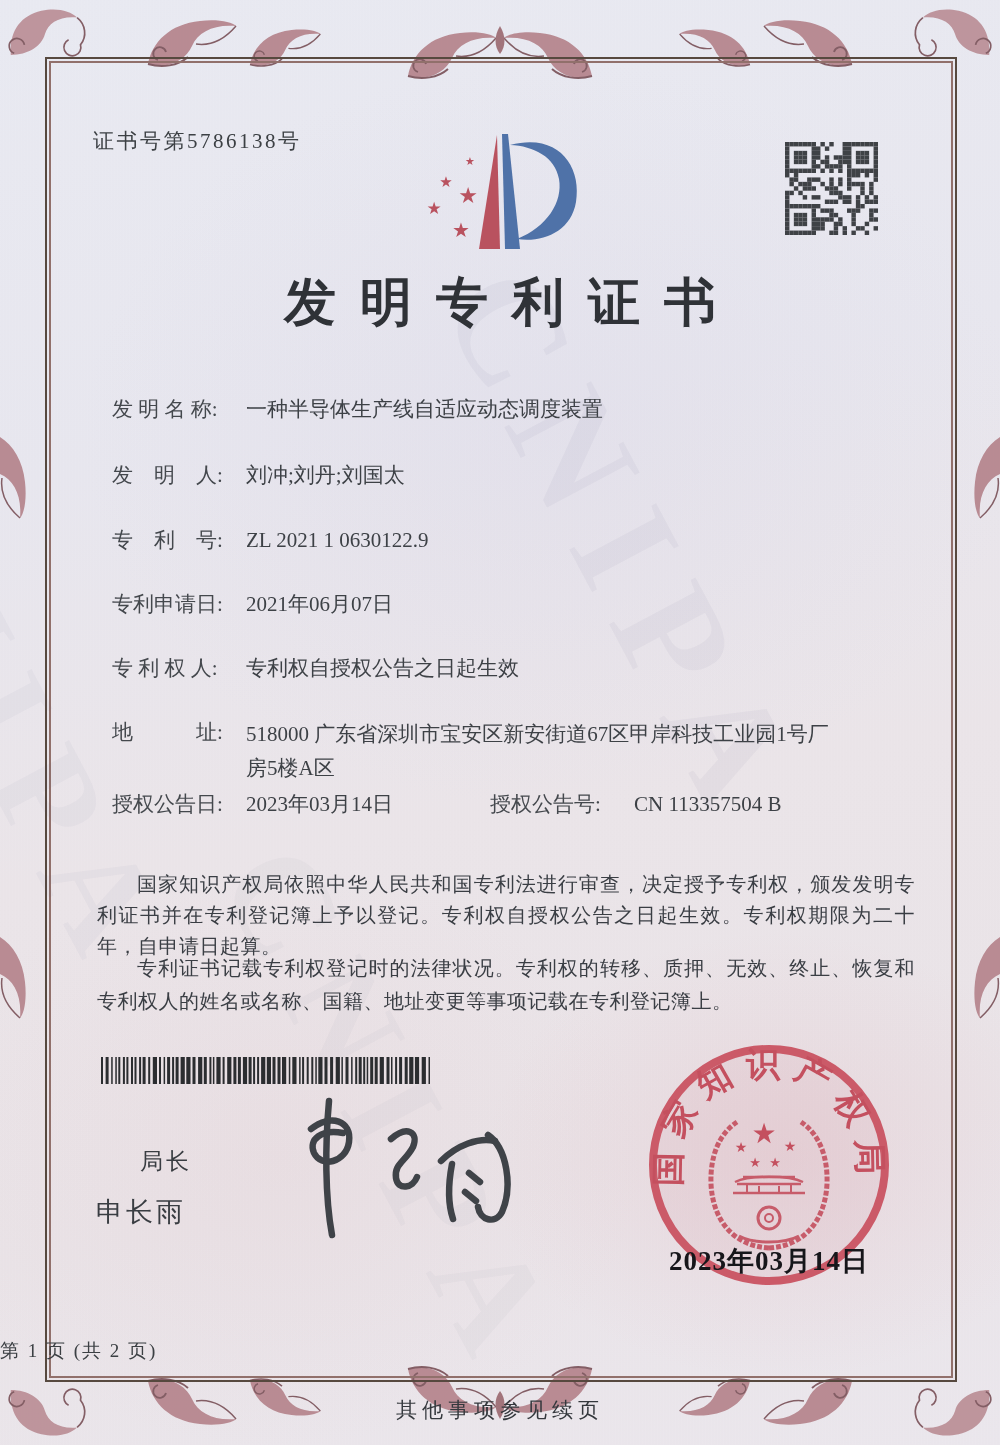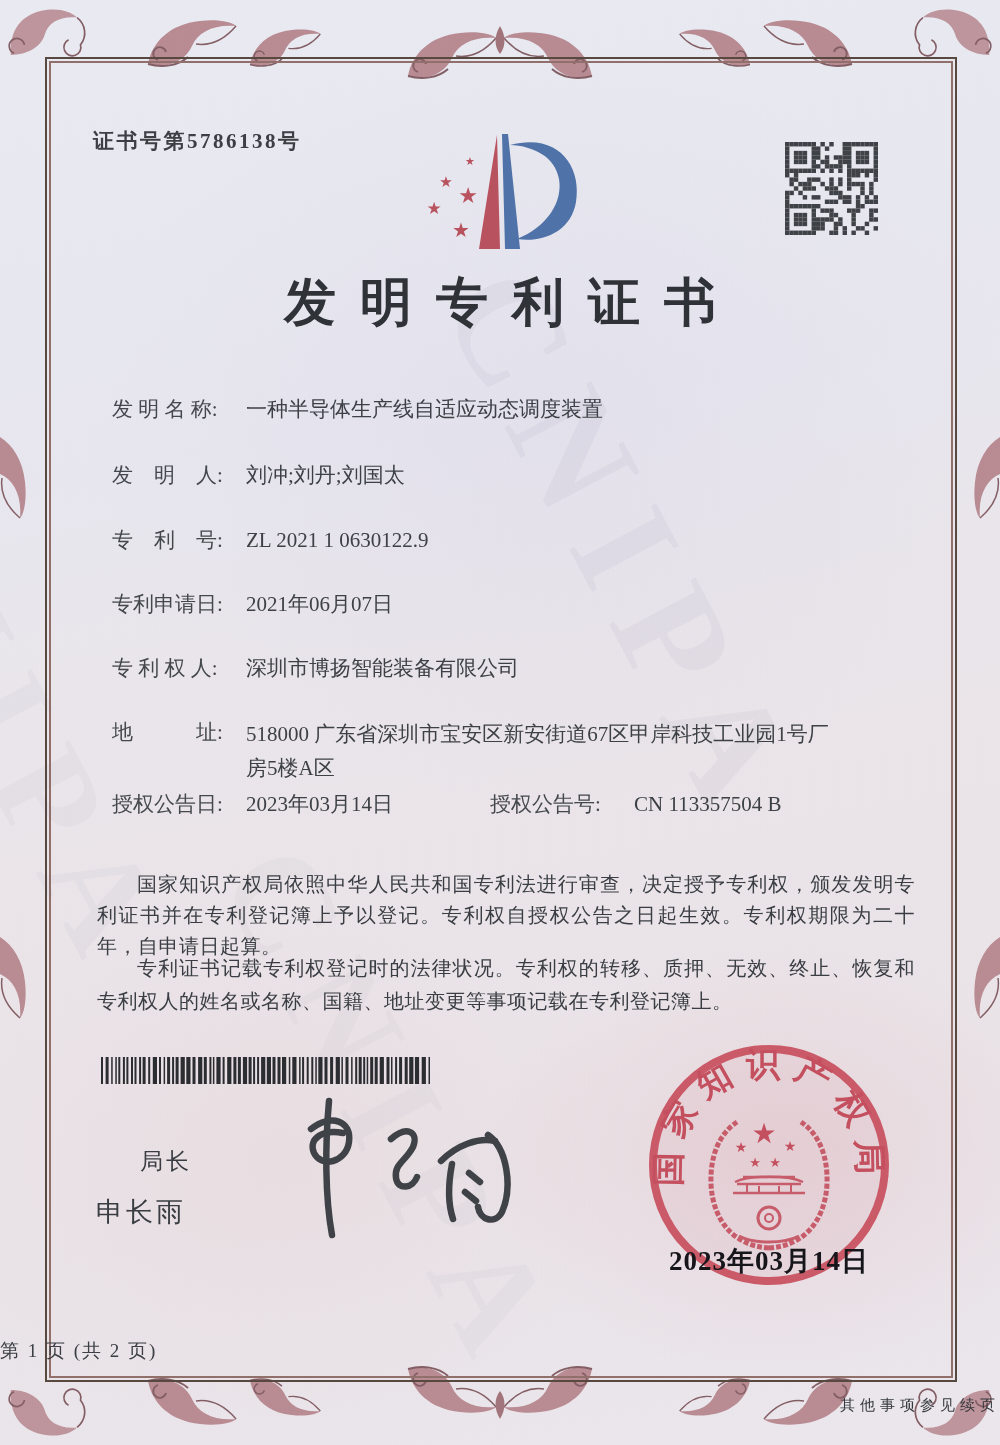--- a/index.html
+++ b/index.html
@@ -24,21 +24,21 @@
   }
   .frame-inner{position:absolute;inset:2px;border:2px solid #91706b;}
   .watermark{
     position:absolute;z-index:2;font-weight:bold;color:rgba(100,95,135,0.055);
     font-family:"Liberation Serif","DejaVu Serif",serif;letter-spacing:28px;pointer-events:none;
   }
   .wm1{left:560px;top:240px;font-size:150px;transform:rotate(62deg);transform-origin:left top;}
   .wm2{left:-60px;top:420px;font-size:140px;transform:rotate(62deg);transform-origin:left top;color:rgba(100,95,135,0.045);}
   .wm3{left:330px;top:820px;font-size:140px;transform:rotate(62deg);transform-origin:left top;color:rgba(100,95,135,0.04);}
   .content{position:absolute;inset:0;z-index:3;}
-  .cert-no{position:absolute;left:93px;top:127px;font-size:21px;letter-spacing:2.5px;color:#3c4044;font-weight:bold;}
+  .cert-no{position:absolute;left:93px;top:127px;font-size:21px;letter-spacing:2.5px;color:#3c4044;}
   .logo{position:absolute;left:420px;top:126px;width:175px;height:132px;}
   .logo-star{fill:#b9525f;text-anchor:middle;dominant-baseline:central;font-family:"DejaVu Sans",sans-serif;}
   .qr{position:absolute;left:785px;top:142px;width:93px;height:93px;}
   .title{
     position:absolute;left:0;right:0;top:268px;margin:0;text-align:center;
     font-size:52px;font-weight:bold;letter-spacing:24px;padding-left:24px;color:#2f3237;
   }
   .frow{position:absolute;left:112px;right:60px;font-size:21px;line-height:30px;color:#3e4247;}
   .flabel{display:inline-block;width:120px;vertical-align:top;white-space:pre;color:#44484d;}
   .fvalue{display:inline-block;margin-left:14px;vertical-align:top;color:#3d4146;}
@@ -53,21 +53,21 @@
   .barcode{position:absolute;left:100px;top:1057px;width:332px;height:27px;}
   .dir-title{position:absolute;left:96px;top:1146px;font-size:23px;letter-spacing:3px;color:#393d42;margin-left:44px;}
   .dir-name{position:absolute;left:96px;top:1194px;font-size:27px;letter-spacing:3px;color:#393d42;}
   .sig{position:absolute;left:225px;top:1085px;width:310px;height:165px;}
   .sig path{stroke:#3f4348;stroke-width:6.5;fill:none;stroke-linecap:round;stroke-linejoin:round;}
   .seal{position:absolute;left:638px;top:1038px;width:262px;height:262px;}
   .seal-ring{font-size:34px;font-weight:bold;fill:#c4505f;letter-spacing:12px;}
   .seal-date{font-size:27px;font-weight:bold;fill:#16161a;text-anchor:middle;letter-spacing:1px;}
   .seal-star{fill:#c4505f;text-anchor:middle;dominant-baseline:central;font-family:"DejaVu Sans",sans-serif;}
   .page-info{position:absolute;left:0;right:0;top:1338px;text-align:left;font-size:19px;letter-spacing:2px;color:#3c4044;}
-  .continuation{position:absolute;left:0;right:0;top:1396px;text-align:right;font-size:15px;letter-spacing:5px;color:#34383d;font-family:Liberation Serif, serif;}
+  .continuation{position:absolute;left:0;right:0;top:1396px;text-align:center;font-size:21px;letter-spacing:5px;color:#34383d;font-family:Liberation Serif, serif;}
 </style>
 </head>
 <body>
 
 <div class="page">
 
   <svg class="ornaments" viewBox="0 0 1000 1445">
     <defs>
       <g id="leafR">
         <path d="M0,48 C4,26 22,8 52,5 C70,3 84,6 88,10 C66,8 50,16 44,30 C38,44 20,54 0,48 Z" fill="#b5848c"></path>
@@ -368,21 +368,21 @@
     <div class="frow" style="top:460px">
       <span class="flabel">发　明　人:</span><span class="fvalue">刘冲;刘丹;刘国太</span>
     </div>
     <div class="frow" style="top:525px">
       <span class="flabel">专　利　号:</span><span class="fvalue">ZL 2021 1 0630122.9</span>
     </div>
     <div class="frow" style="top:589px">
       <span class="flabel">专利申请日:</span><span class="fvalue">2021年06月07日</span>
     </div>
     <div class="frow" style="top:653px">
-      <span class="flabel">专 利 权 人:</span><span class="fvalue">深圳市博扬智能装备有限公司</span>
+      <span class="flabel">专 利 权 人:</span><span class="fvalue">专利权自授权公告之日起生效</span>
     </div>
     <div class="frow" style="top:717px">
       <span class="flabel">地　　　址:</span><span class="fvalue addr">518000 广东省深圳市宝安区新安街道67区甲岸科技工业园1号厂房5楼A区</span>
     </div>
     <div class="frow" style="top:789px">
       <span class="flabel">授权公告日:</span><span class="fvalue">2023年03月14日</span>
       <span class="gpair2">
         <span class="flabel" style="width:130px">授权公告号:</span><span class="fvalue">CN 113357504 B</span>
       </span>
     </div>

